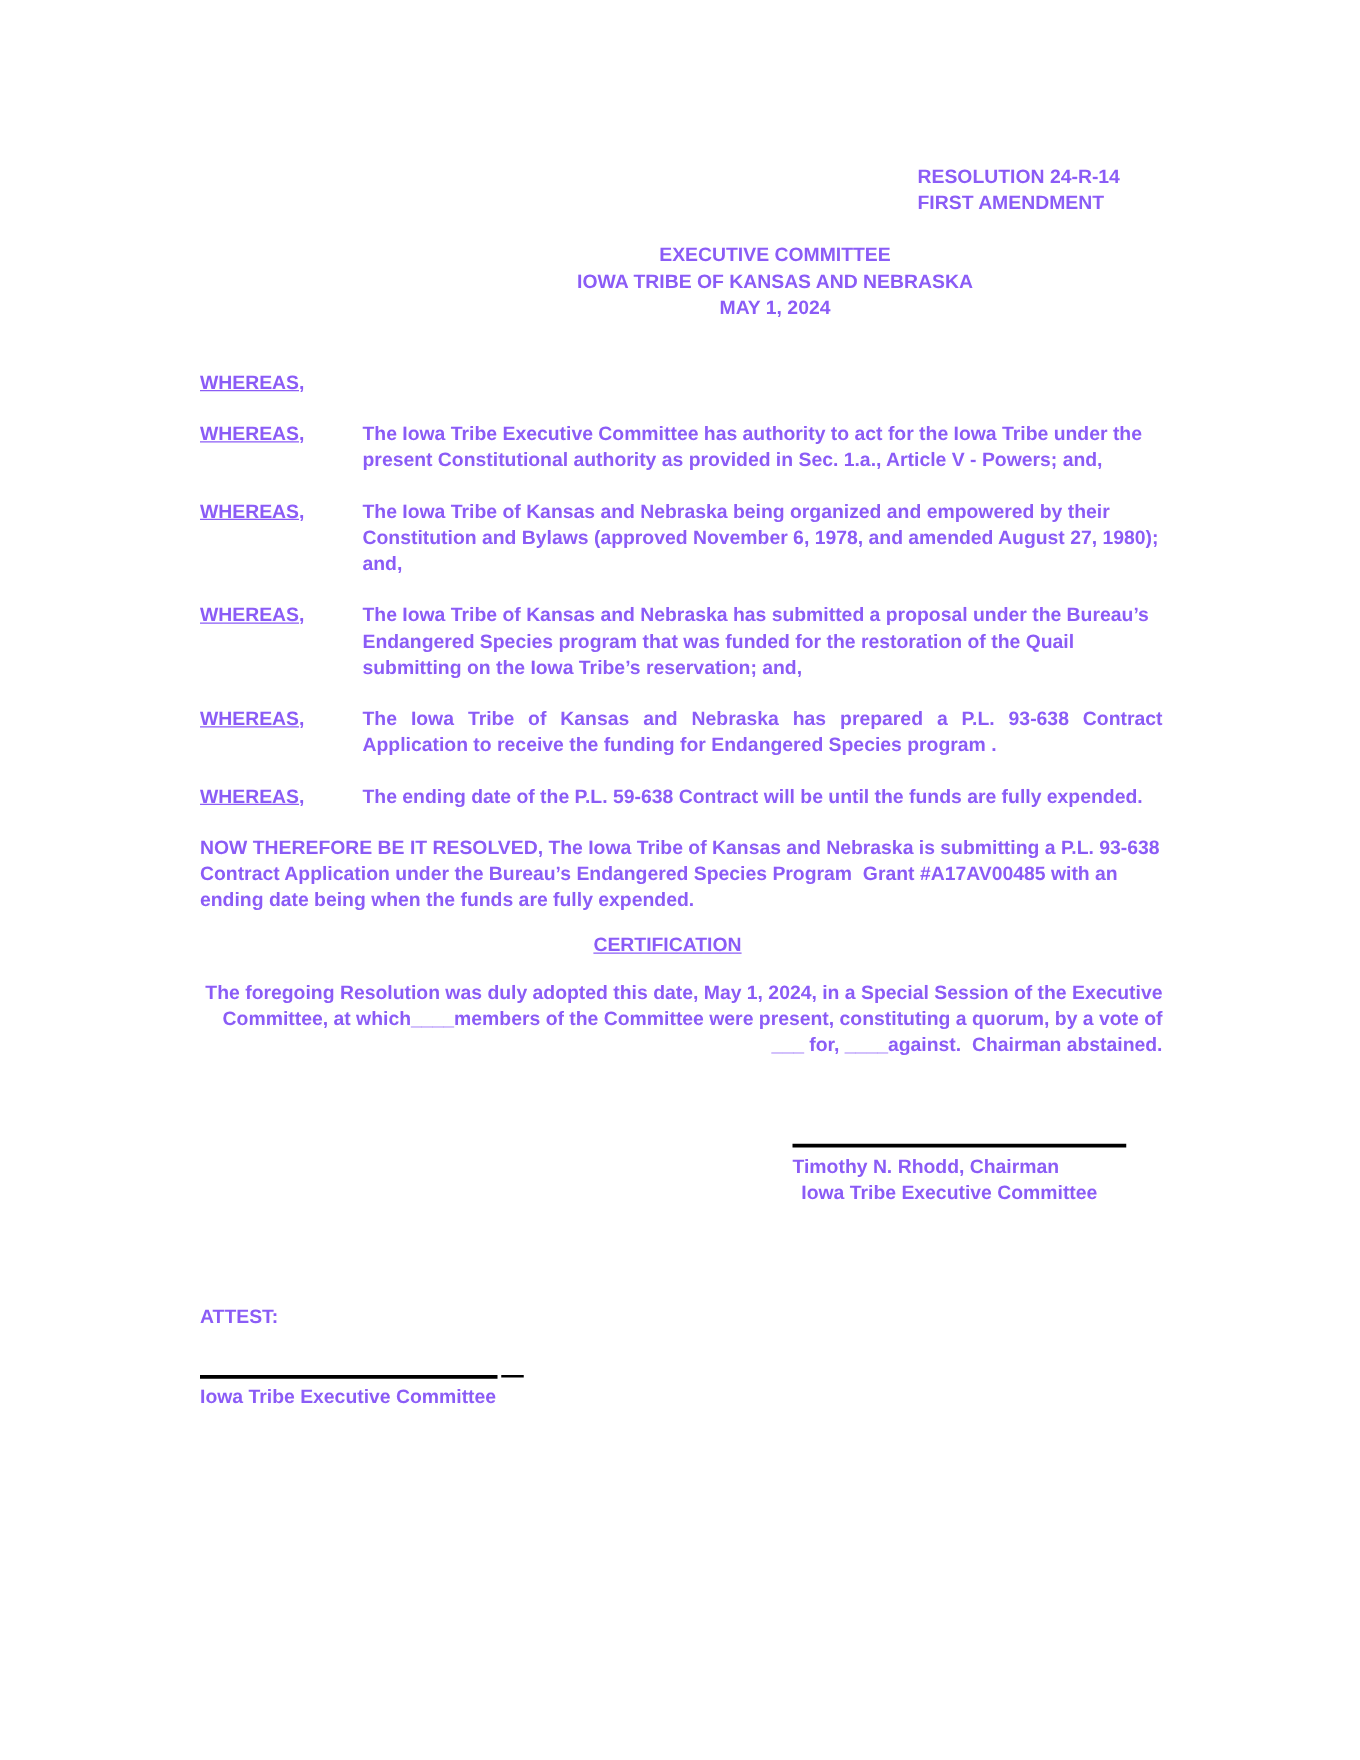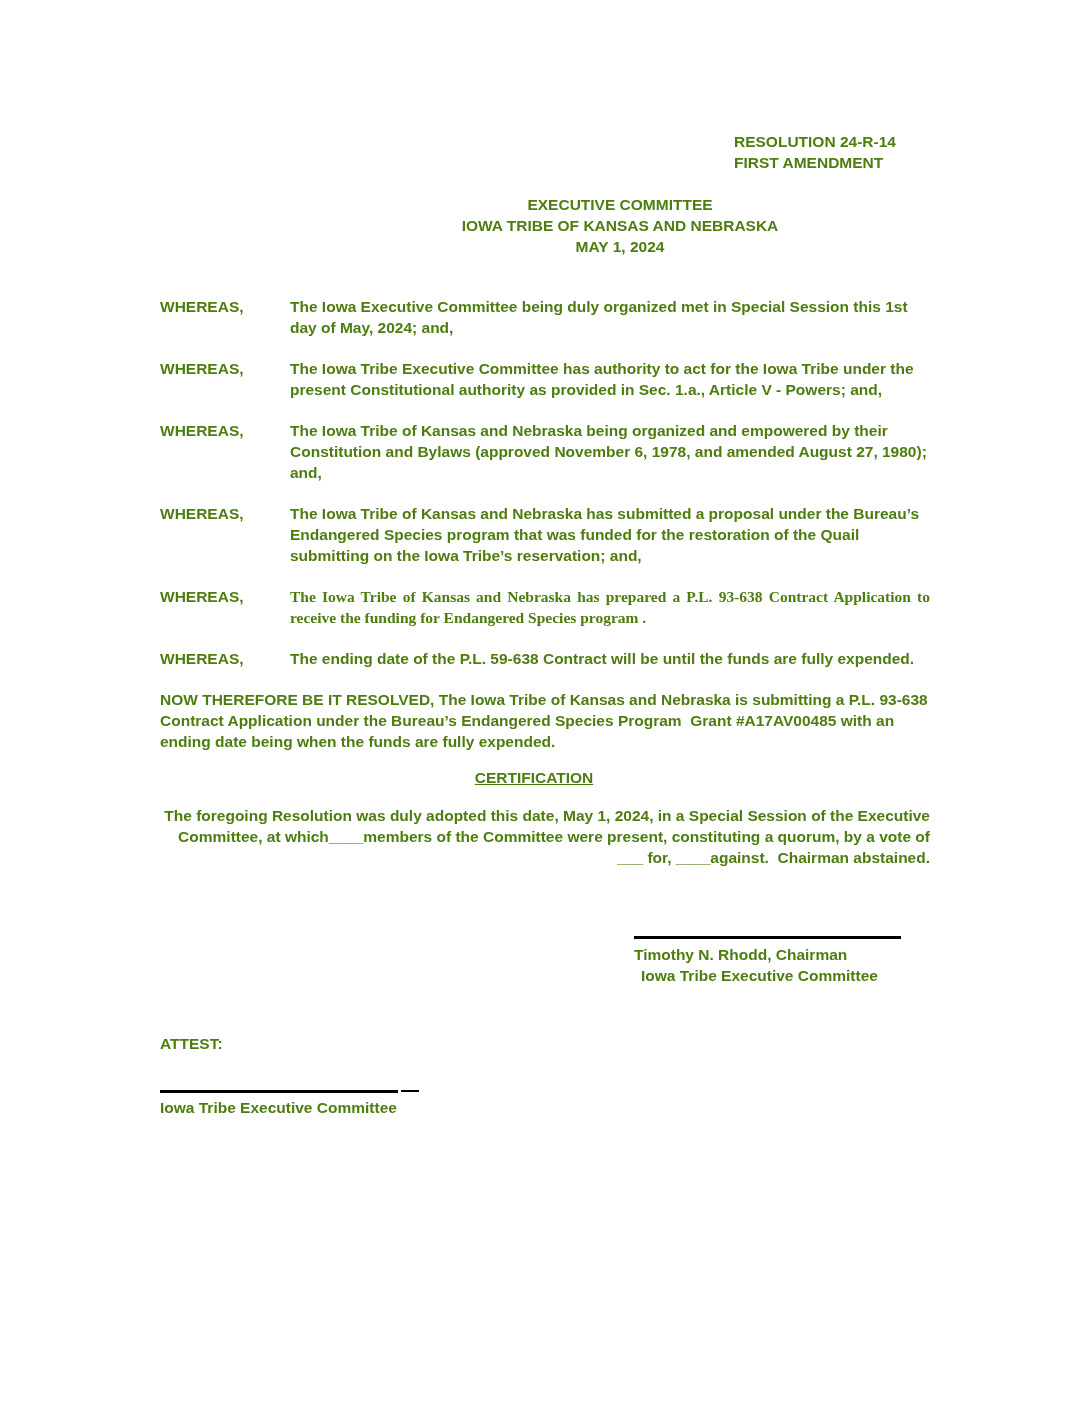--- a/index.html
+++ b/index.html
@@ -6,21 +6,21 @@
     margin: 0;
     padding: 0;
     background: #ffffff;
   }
   .page {
     position: relative;
     width: 1088px;
     height: 1144px;
     box-sizing: border-box;
     background: #ffffff;
-    color: #4d7c0f;
+    color: #8b5cf6;
     font-family: "Liberation Sans", "DejaVu Sans", sans-serif;
     font-weight: bold;
     font-size: 15.5px;
     line-height: 21px;
     padding: 131px 84px 0 160px;
     overflow: hidden;
   }
   .txt { white-space: pre-wrap; }
 
   
@@ -29,41 +29,41 @@
   
   .title-block {
     margin-top: 21px;
     margin-left: 76px;
     text-align: center;
   }
 
   
   .clauses { margin-top: 39px; }
   .clause { display: flex; margin-bottom: 20px; }
-  .clause .label { width: 130px; flex-shrink: 0; }
+  .clause .label { width: 130px; flex-shrink: 0; text-decoration: underline; }
   .clause .body { width: 640px; }
-  .clause.justified .body { text-align: justify; font-family: Liberation Serif, serif; }
+  .clause.justified .body { text-align: justify; }
 
   .resolved-para { margin: 20px 0 0 0; width: 770px; }
 
   .cert-heading {
     margin-top: 15px;
     margin-right: 96px;
     text-align: center;
     text-decoration: underline;
   }
   .cert-para { margin: 17px 0 0 0; width: 770px; text-align: right; }
 
   
   .sig-block { margin-top: 68px; margin-left: 474px; }
   .sig-line { width: 267px; height: 3px; background: #000000; margin-bottom: 5px; }
   .sig-org { padding-left: 7px; }
 
   
-  .attest-label { margin-top: 47px; }
+  .attest-label { margin-top: 78px; }
   .attest-line-row {
     margin-top: 36px;
     margin-bottom: 4px;
     display: flex;
     align-items: flex-end;
     gap: 3px;
   }
   .attest-line-main { width: 238px; height: 3px; background: #000000; }
   .attest-line-tail { width: 18px; height: 2px; background: #000000; margin-bottom: 1px; }
 </style>
@@ -79,21 +79,20 @@
 
   <div class="title-block">
     <div class="txt">EXECUTIVE COMMITTEE</div>
     <div class="txt">IOWA TRIBE OF KANSAS AND NEBRASKA</div>
     <div class="txt">MAY 1, 2024</div>
   </div>
 
   <div class="clauses">
     <div class="clause">
       <div class="label txt">WHEREAS,</div>
-      <div class="body txt">The Iowa Executive Committee being duly organized met in Special Session this 1st day of May, 2024; and,</div>
     </div>
     <div class="clause">
       <div class="label txt">WHEREAS,</div>
       <div class="body txt">The Iowa Tribe Executive Committee has authority to act for the Iowa Tribe under the present Constitutional authority as provided in Sec. 1.a., Article V - Powers; and,</div>
     </div>
     <div class="clause">
       <div class="label txt">WHEREAS,</div>
       <div class="body txt">The Iowa Tribe of Kansas and Nebraska being organized and empowered by their Constitution and Bylaws (approved November 6, 1978, and amended August 27, 1980); and,</div>
     </div>
     <div class="clause">

